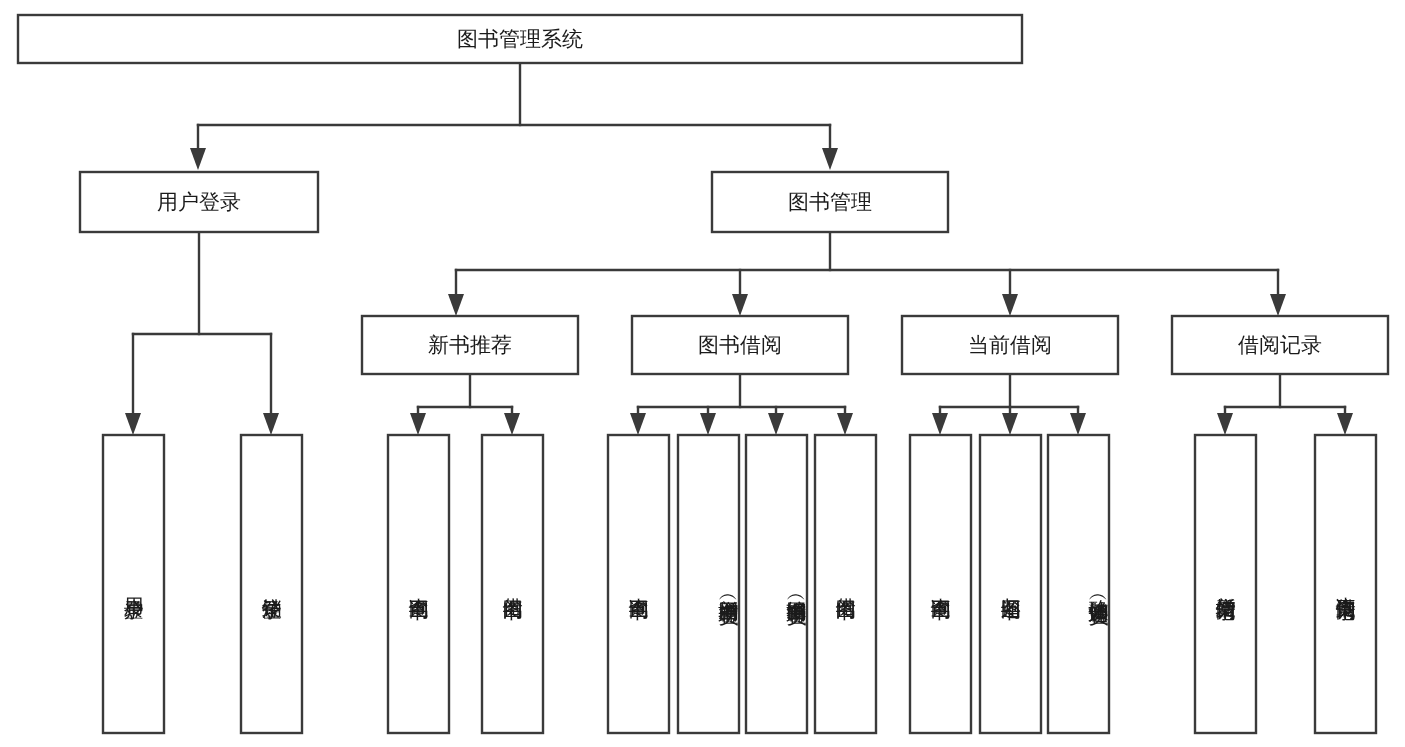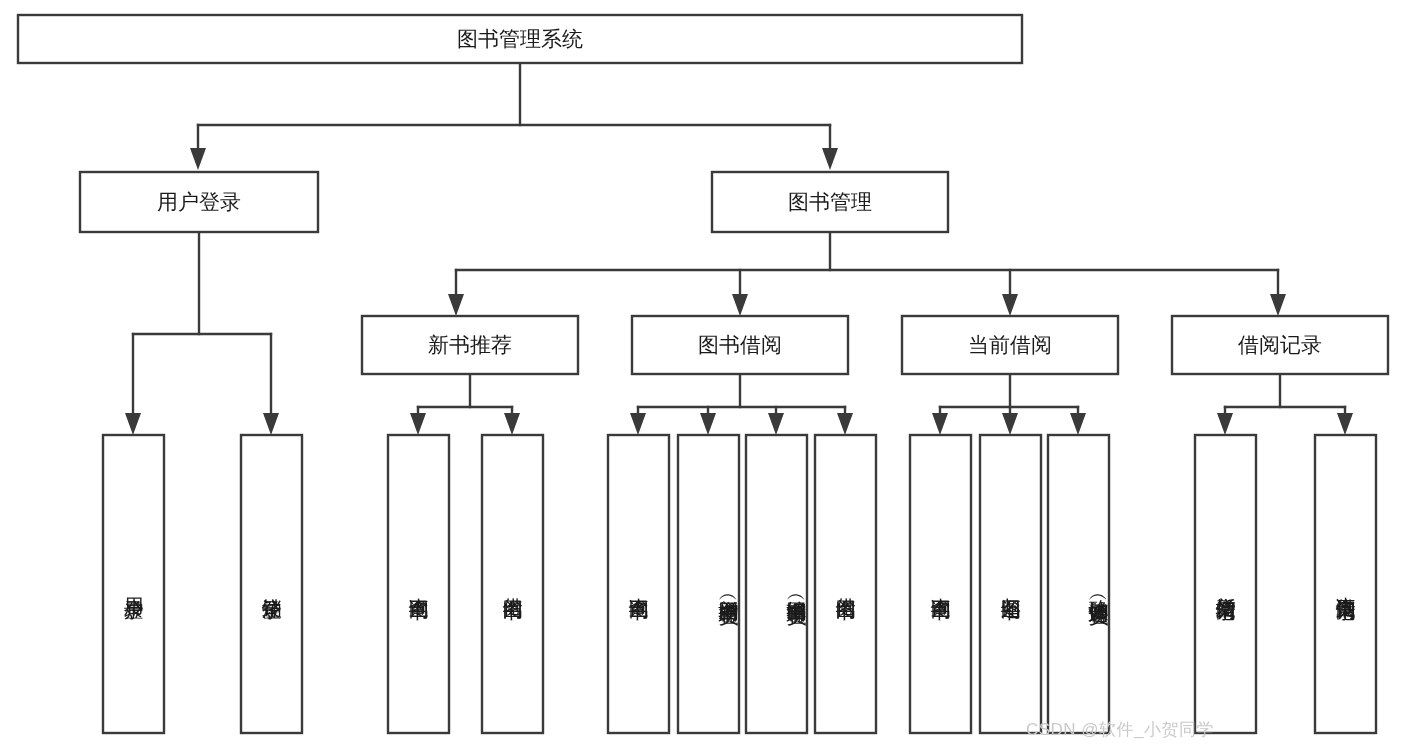--- a/index.html
+++ b/index.html
@@ -11,21 +11,20 @@
     width: 1405px;
     height: 747px;
     font-family: "Liberation Sans", "DejaVu Sans", sans-serif;
     overflow: hidden;
     position: relative;
   }
   #diagram-root {
     position: relative;
     width: 1210px;
     height: 747px;
-    padding-left: 12px;
   }
   svg.diagram-svg {
     position: absolute;
     top: 0;
     left: 0;
     width: 1405px;
     height: 747px;
     display: block;
   }
   .node-box {
@@ -243,15 +242,14 @@
   <div class="node-label-v" style="left:608px; top:435px; width:61px; height:298px; display:flex; align-items:center; justify-content:center;">查询图书</div>
   <div class="node-label-v" style="left:678px; top:443px; width:61px; height:290px; display:flex; align-items:flex-start; justify-content:center;">新增图书（管理员）</div>
   <div class="node-label-v" style="left:746px; top:443px; width:61px; height:290px; display:flex; align-items:flex-start; justify-content:center;">编辑图书（管理员）</div>
   <div class="node-label-v" style="left:815px; top:435px; width:61px; height:298px; display:flex; align-items:center; justify-content:center;">借阅图书</div>
   <div class="node-label-v" style="left:910px; top:435px; width:61px; height:298px; display:flex; align-items:center; justify-content:center;">查询图书</div>
   <div class="node-label-v" style="left:980px; top:435px; width:61px; height:298px; display:flex; align-items:center; justify-content:center;">归还图书</div>
   <div class="node-label-v" style="left:1048px; top:443px; width:61px; height:290px; display:flex; align-items:flex-start; justify-content:center;">确认归还（管理员）</div>
   <div class="node-label-v" style="left:1195px; top:435px; width:61px; height:298px; display:flex; align-items:center; justify-content:center;">新增借阅记录</div>
   <div class="node-label-v" style="left:1315px; top:435px; width:61px; height:298px; display:flex; align-items:center; justify-content:center;">查询借阅记录</div>
 
-  <div class="watermark">CSDN @软件_小贺同学</div>
 
 </div>
 
 </body></html>

